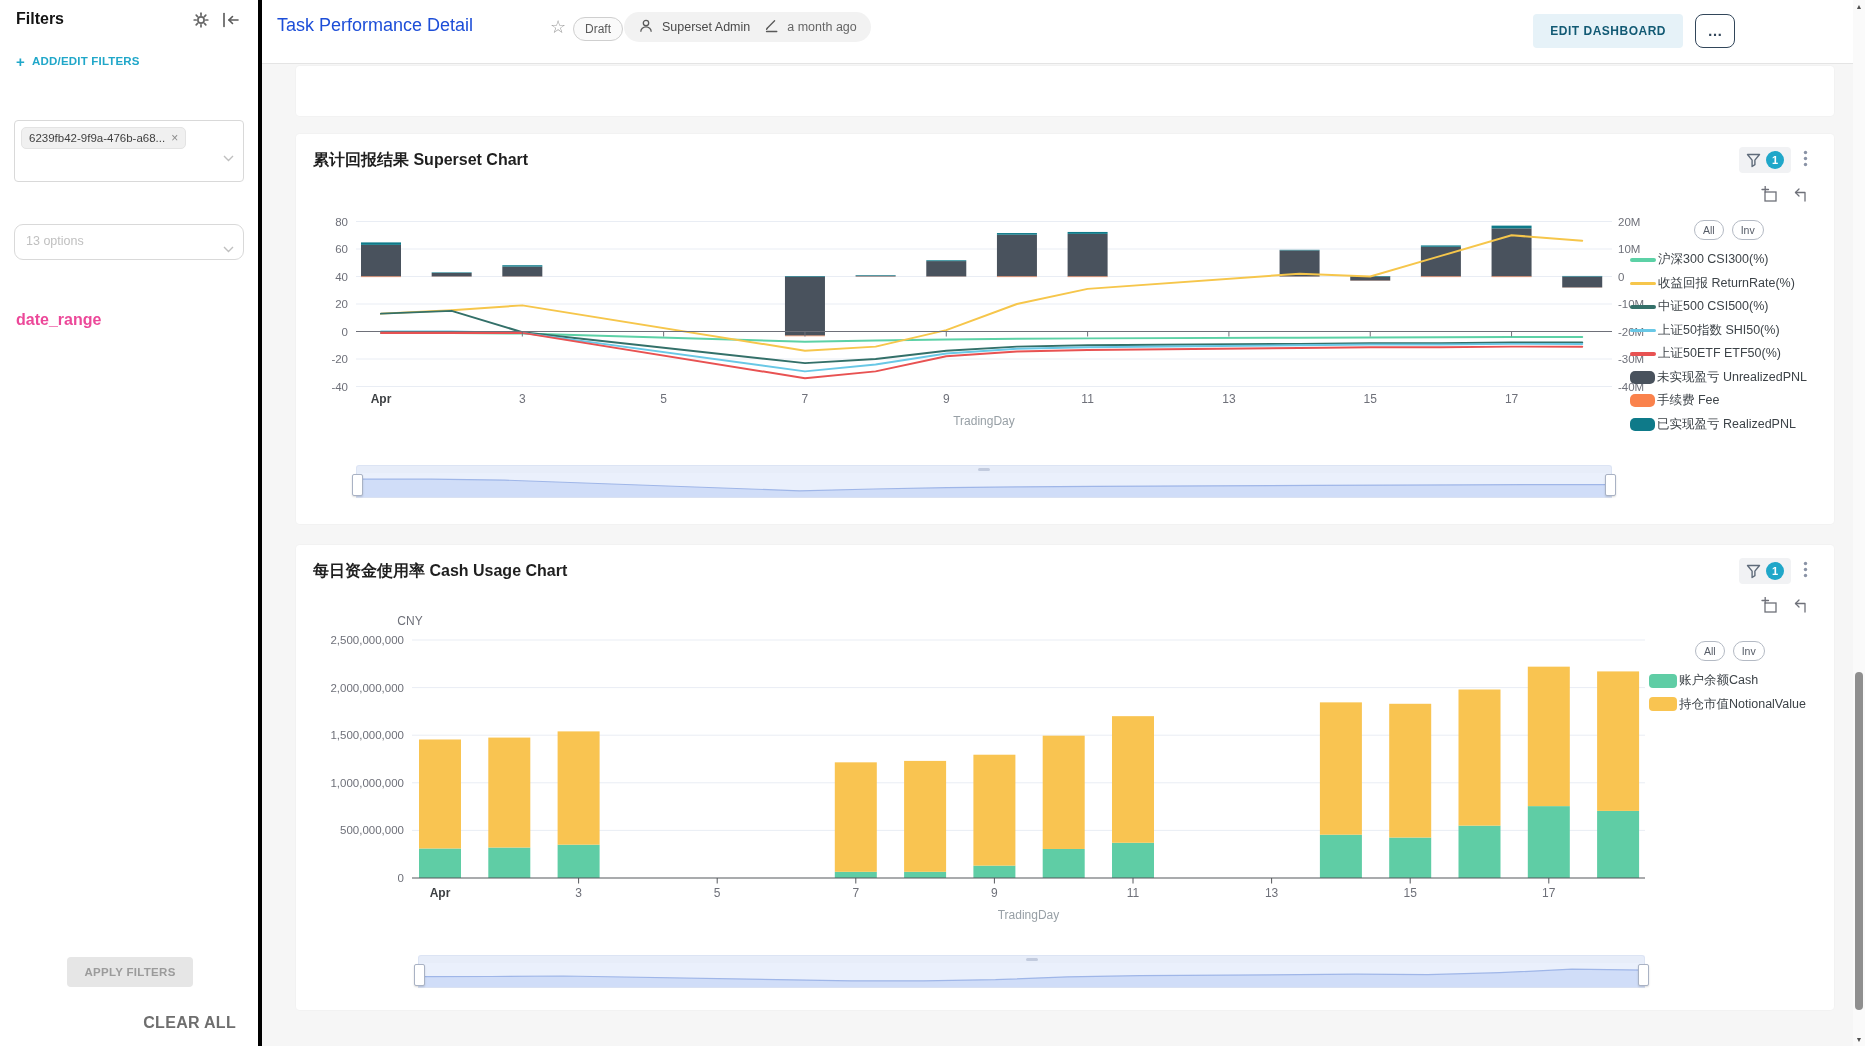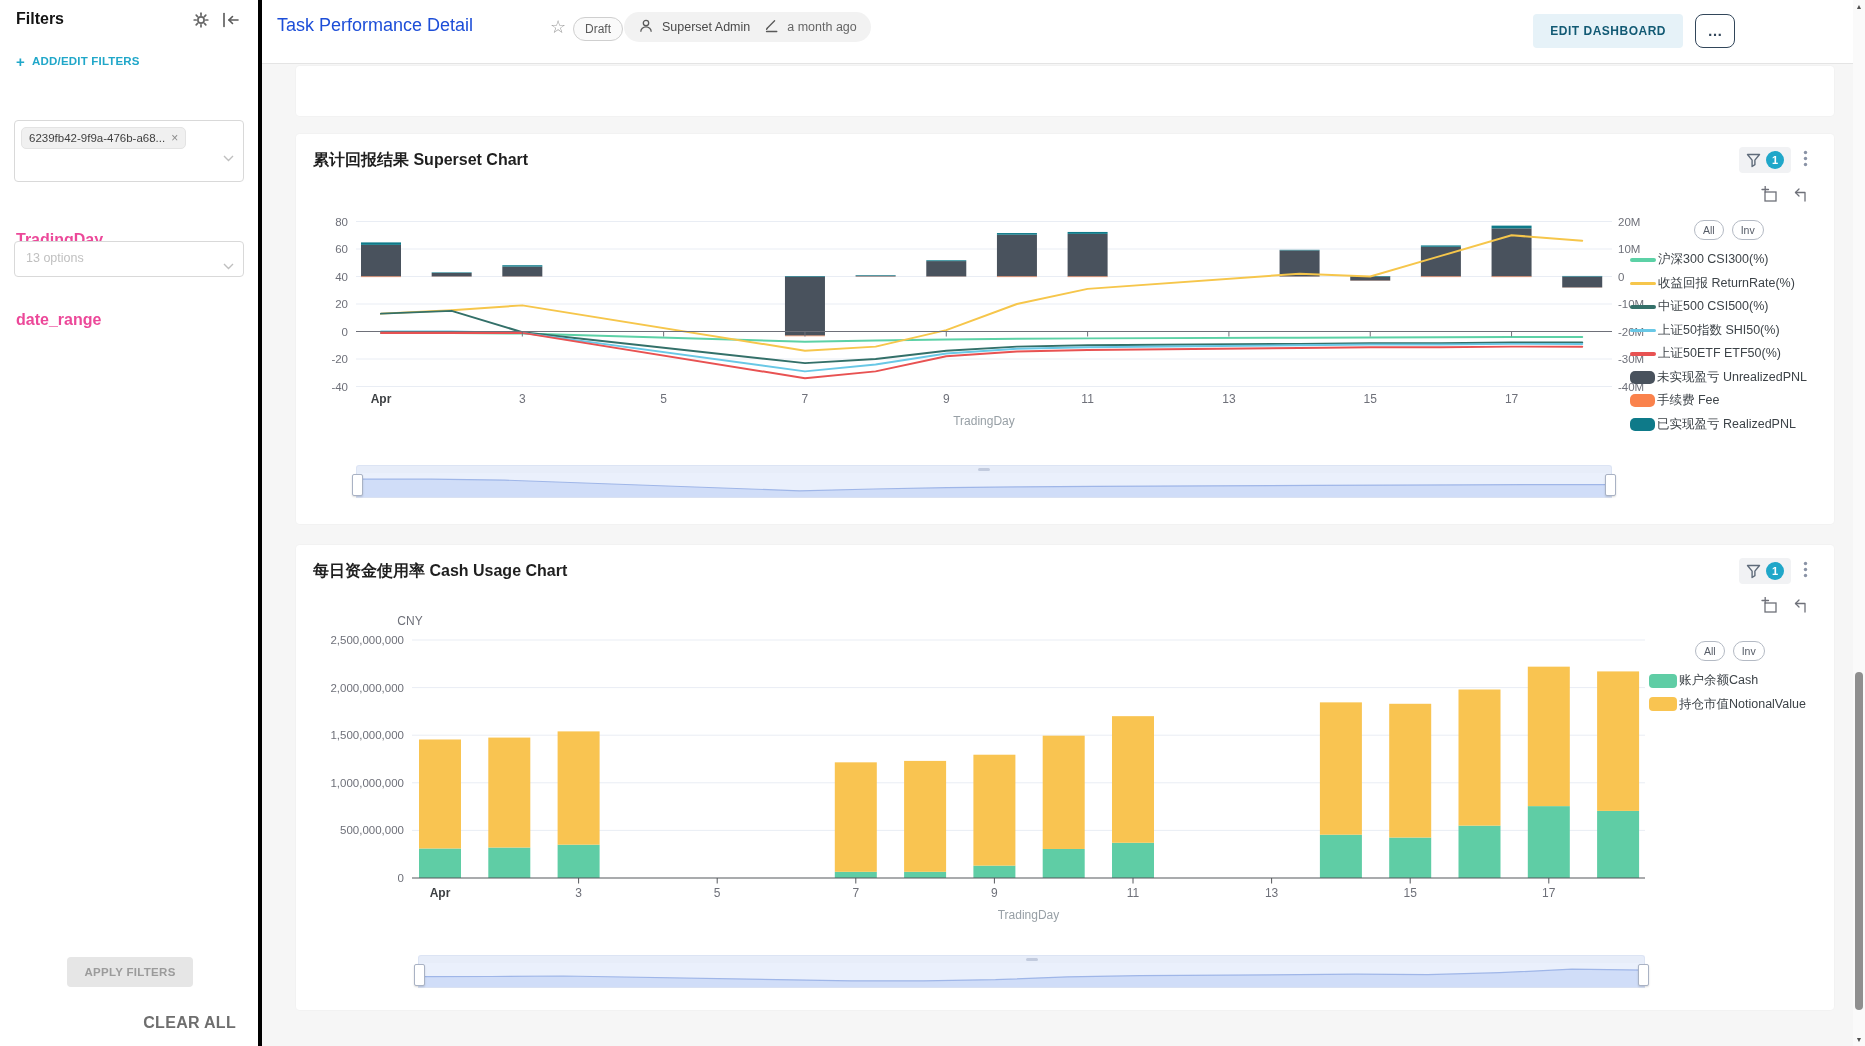--- a/index.html
+++ b/index.html
@@ -129,21 +129,21 @@
       <span class="x">×</span>
     </span>
     <span class="chev">
       <svg width="11" height="7">
           <polyline points="1,1 5.5,5.5 10,1" fill="none" stroke="#BFBFBF" stroke-width="1.4"></polyline>
         </svg>
     </span>
   </div>
 
   <div class="flabel" style="top:204px;">TradingDay</div>
-  <div class="fselect small" style="top:241px;">
+  <div class="fselect small" style="top:224px;border-radius:9px;">
     <div class="placeholder">13 options</div>
     <span class="chev">
       <svg width="11" height="7">
           <polyline points="1,1 5.5,5.5 10,1" fill="none" stroke="#BFBFBF" stroke-width="1.4"></polyline>
         </svg>
     </span>
   </div>
 
   <div class="flabel" style="top:284px;">date_range</div>
 

